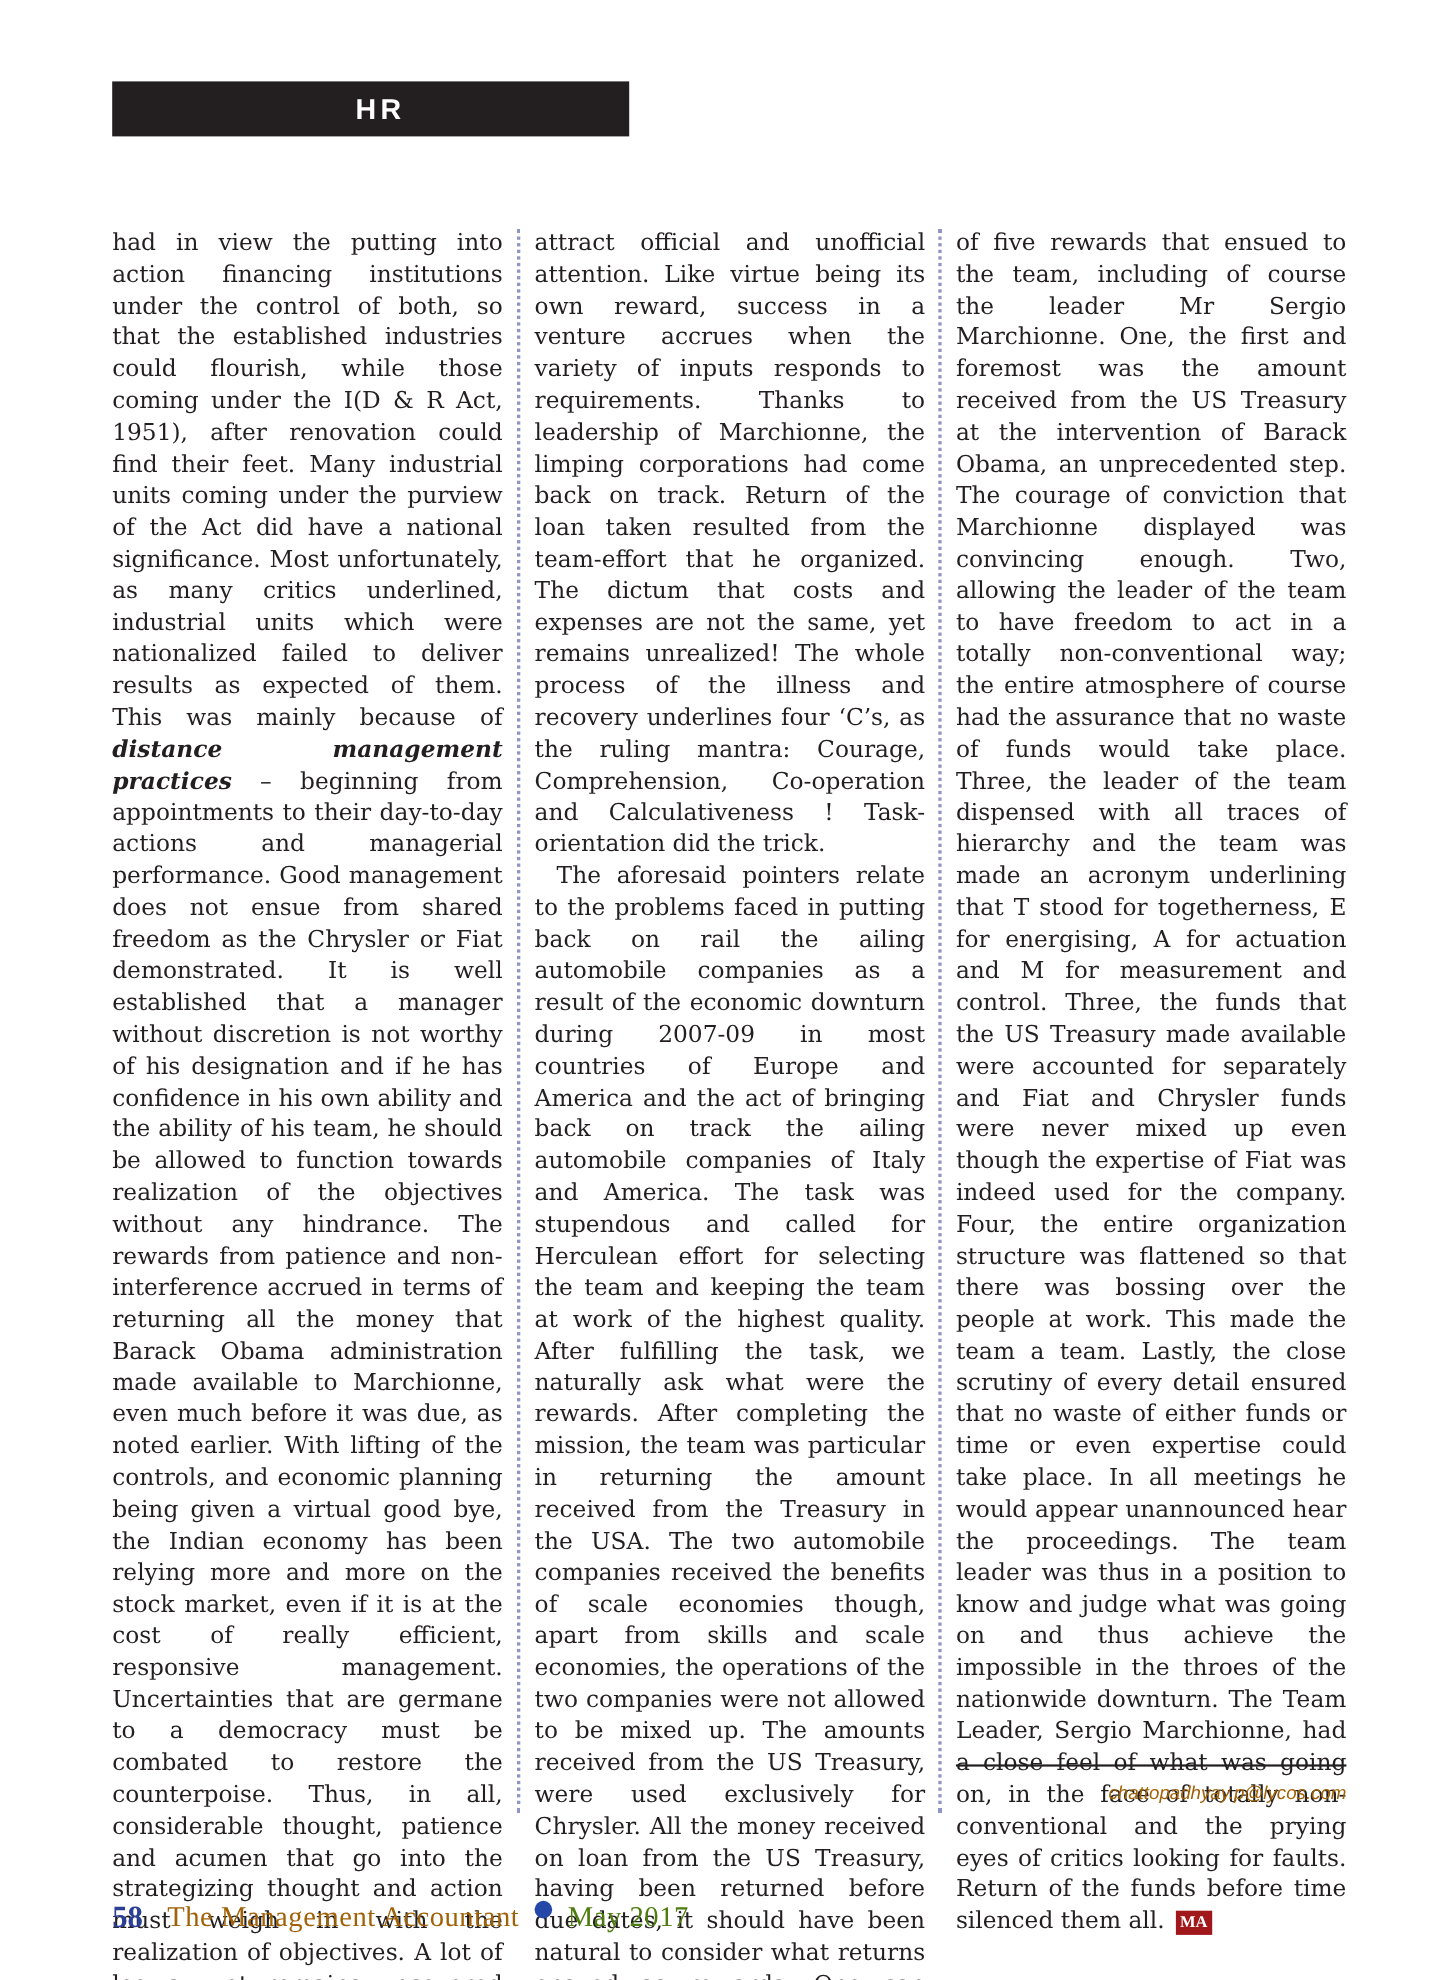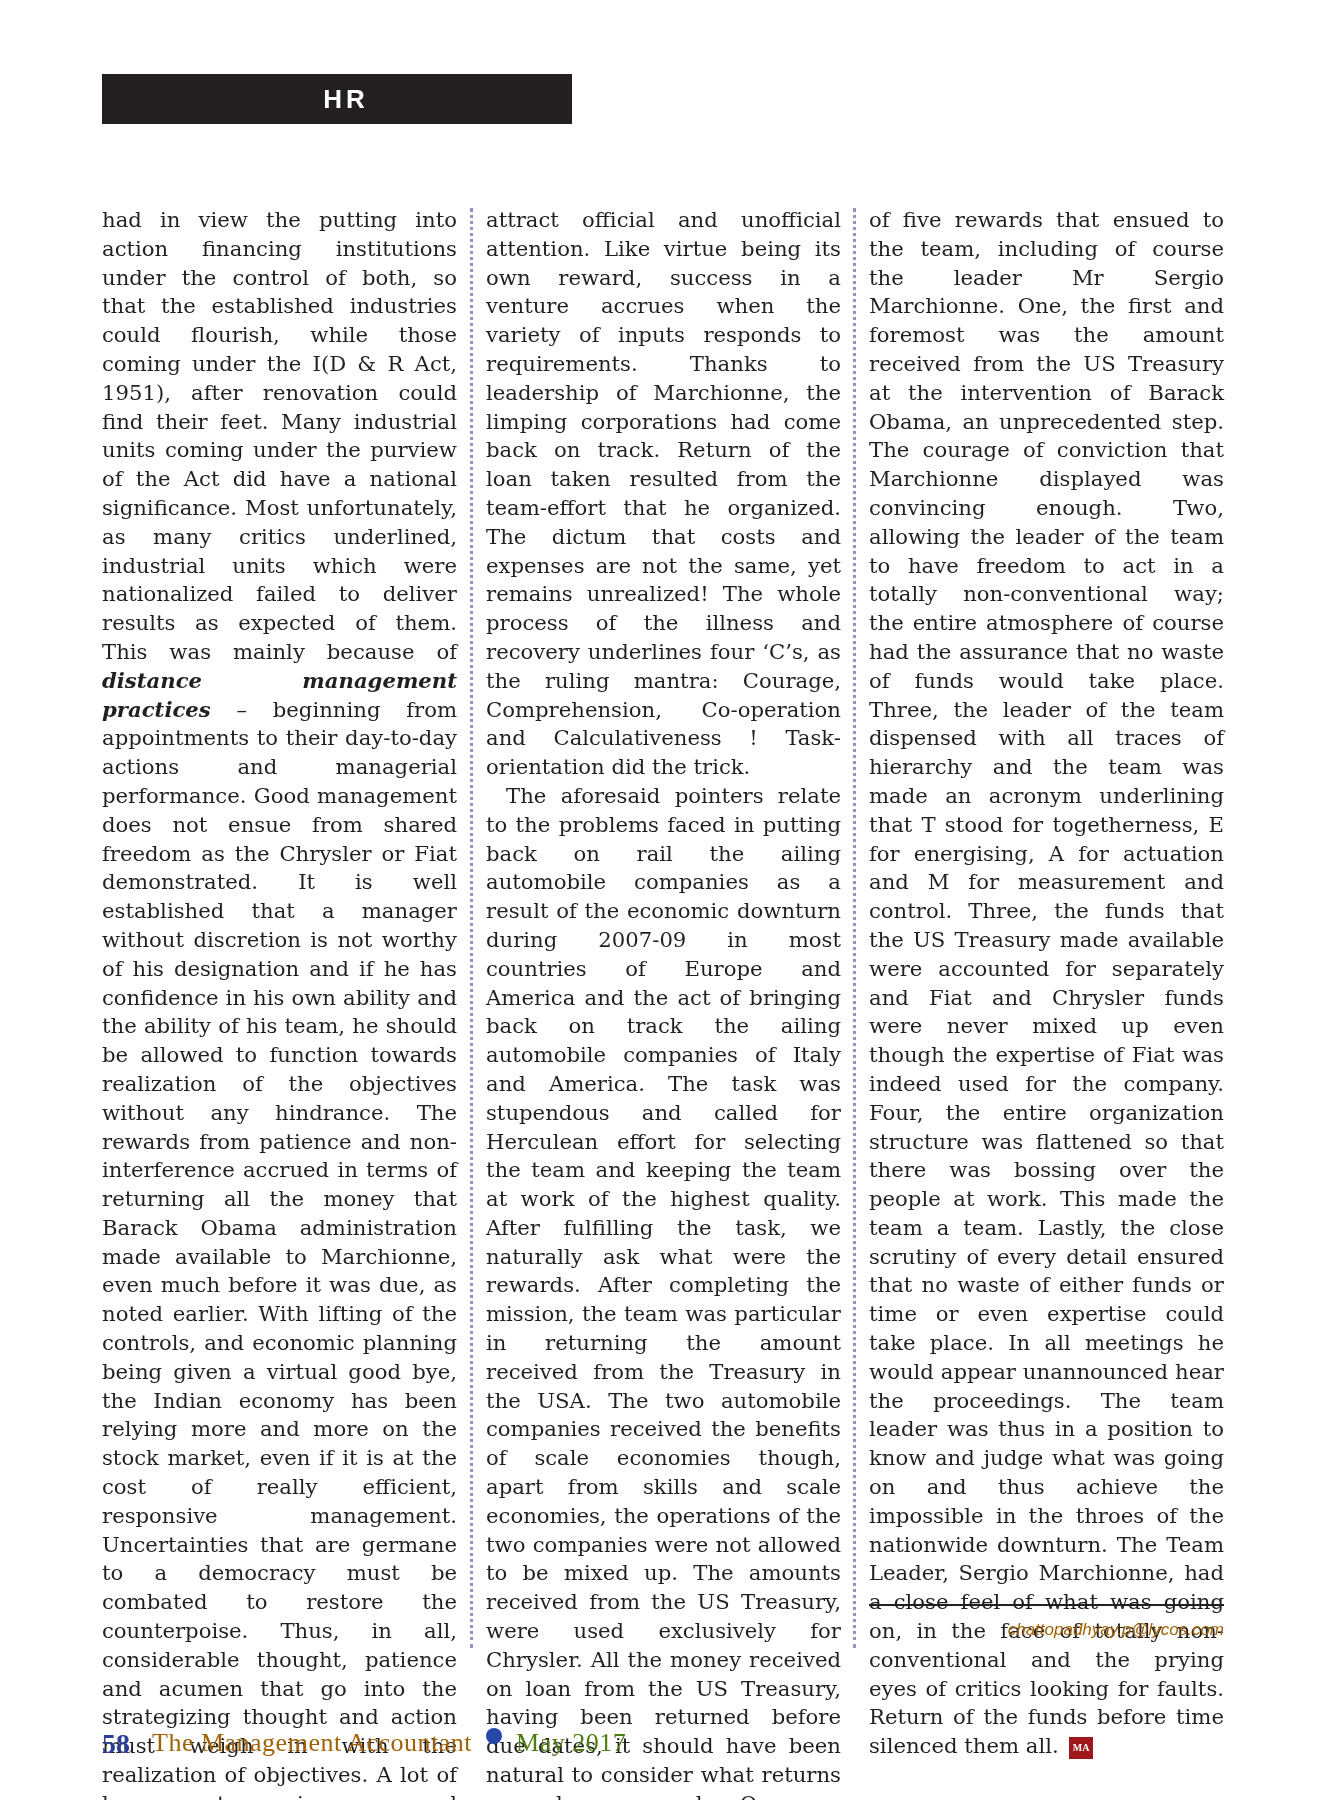--- a/index.html
+++ b/index.html
@@ -17,21 +17,21 @@
   .col2 { left: 486px; }
   .col3 { left: 869px; }
   .divider { position: absolute; top: 208px; height: 1440px; width: 0;
              border-left: 3px dotted #8f95c4; }
   .div1 { left: 470px; }
   .div2 { left: 853px; }
   .subhead { font-family: "Liberation Sans", sans-serif; font-weight: bold; color: #2b2f86;
              font-size: 22px; margin-top: 29px !important; line-height: 28.8px; }
   .indent { text-indent: 20px; }
   em { font-style: italic; font-weight: bold; }
-  .ma-badge { display: inline-block; background: #a0171c; color: #fff; font-size: 10px;
+  .ma-badge { display: inline-block; background: #a0171c; color: #fff; font-size: 15px;
               font-weight: bold; line-height: 22px; padding: 0 4px; margin-left: 10px;
               vertical-align: middle; font-family: "Liberation Serif", serif; }
   .rule { position: absolute; left: 869px; top: 1604px; width: 355px; height: 0;
           border-top: 2px solid #231f20; }
   .email { position: absolute; left: 869px; top: 1620px; width: 355px; text-align: right;
            color: #a16207; font-style: italic; font-family: "Liberation Sans", sans-serif;
            font-size: 17px; }
   .footer { position: absolute; left: 102px; top: 1728px; font-family: "Liberation Serif", serif;
             font-size: 26px; display: flex; align-items: flex-start; }
   .page-num { color: #2b3f96; font-weight: bold; font-size: 28px; margin-right: 22px; }

